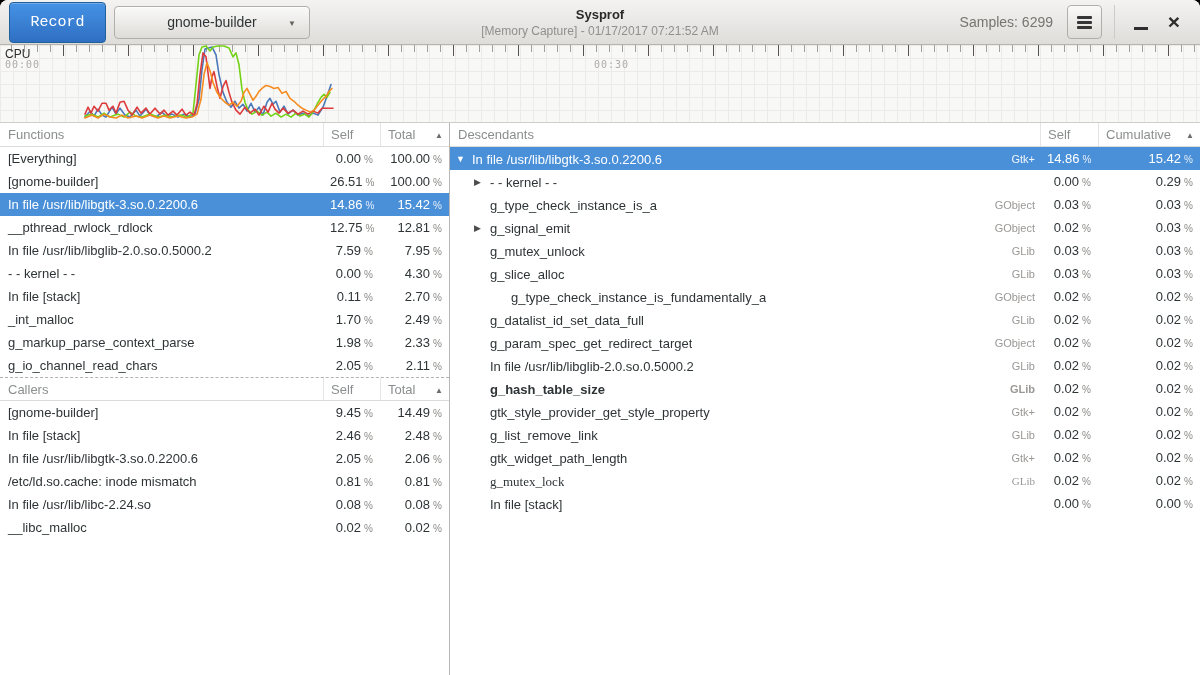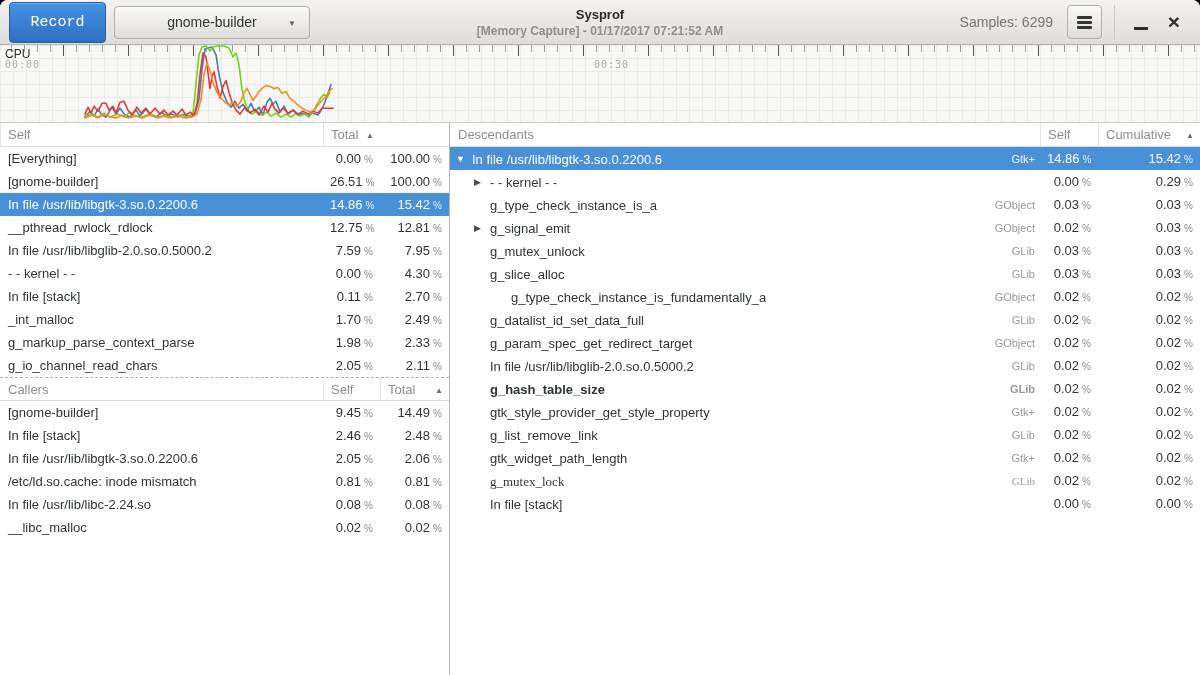--- a/index.html
+++ b/index.html
@@ -15,21 +15,21 @@
                 background:linear-gradient(#4592e5,#2f6fc2); color:#fff; font-size:15px;
                 font-family:Liberation Mono, monospace; box-shadow:inset 0 1px rgba(255,255,255,.25); }
   .combo { margin-left:8px; width:196px; height:33px; border-radius:4px; border:1px solid #b2afaa;
            background:linear-gradient(#fafaf9,#dedcd8); box-shadow:inset 0 1px rgba(255,255,255,.7);
            position:relative; display:flex; align-items:center; justify-content:center;
            font-size:14px; color:#2e3436; }
   .combo .arrow { position:absolute; right:13px; top:12px; font-size:8px; color:#66635f; }
   .titles { position:absolute; left:0; right:0; top:0; height:45px; display:flex;
             flex-direction:column; align-items:center; justify-content:center; pointer-events:none; }
   .title { font-size:13px; font-weight:bold; color:#2a2a2a; }
-  .subtitle { font-size:12px; color:#8f8f8c; margin-top:2px;font-weight:bold; }
+  .subtitle { font-size:12px; color:#8f8f8c; margin-top:2px; }
   .header-right { margin-left:auto; display:flex; align-items:center; z-index:1; }
   .samples { font-size:14px; color:#77756f; margin-right:14px; }
   .menu-btn { width:35px; height:34px; border-radius:4px; border:1px solid #b2afaa;
               background:linear-gradient(#fafaf9,#dedcd8); display:flex; flex-direction:column;
               align-items:center; justify-content:center; gap:2px; }
   .menu-btn i { display:block; width:15px; height:3px; background:#363636; border-radius:1px; }
   .hsep { width:1px; height:34px; background:#cecbc6; margin:0 10px 0 12px; }
   .min-btn { width:32px; height:34px; position:relative; background:none; border:none; }
   .min-btn i { position:absolute; left:9px; bottom:9px; width:14px; height:3px; background:#2e2e2e; }
   .close-btn { width:34px; height:34px; background:none; border:none; font-size:21px; line-height:30px;
@@ -122,20 +122,21 @@
       </svg>
     <div class="cpu-label">CPU</div>
     <div class="time-label t0">00:00</div>
     <div class="time-label t1">00:30</div>
   </div>
 
   <div class="main">
 
     <div class="left-pane">
       <div class="thead left-grid">
+        <div class="c">Functions</div>
         <div class="c val">Self</div>
         <div class="c val">
           <span>Total</span>
           <span class="sort-arrow">▲</span>
         </div>
       </div>
       <div id="functions-rows">
           <div class="trow left-grid">
             <div class="cell-name">[Everything]</div>
             <div class="cell-num"><span>0.00</span><span class="pct">%</span></div>

